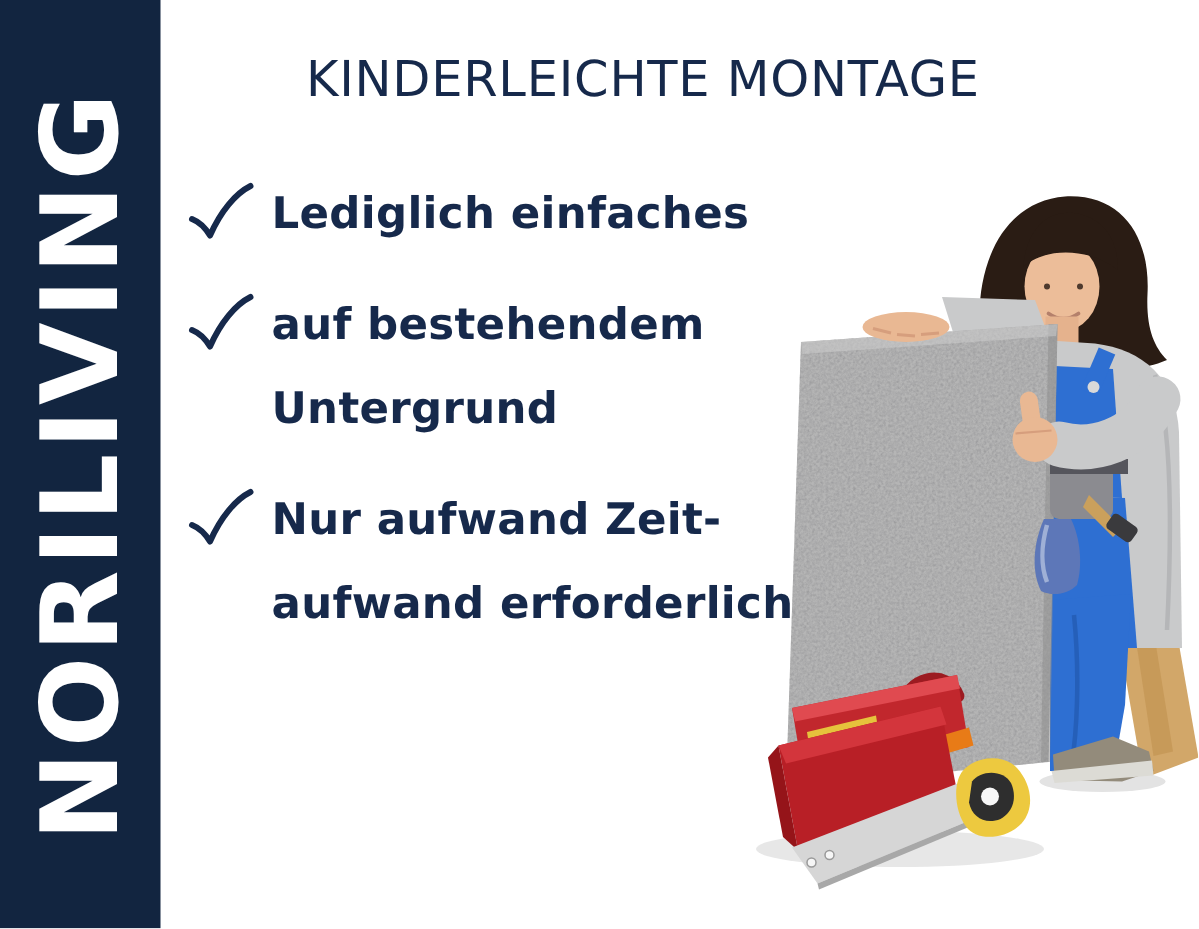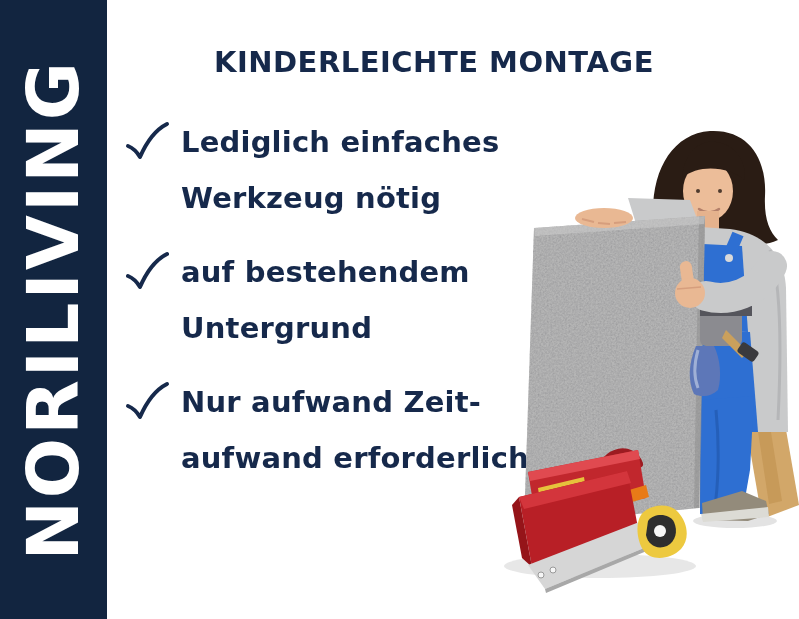--- a/index.html
+++ b/index.html
@@ -24,23 +24,23 @@
     font-size:71px;
     font-weight:bold;
     letter-spacing:3px;
     line-height:1;
     white-space:nowrap;
     user-select:none;
   }
   
   .title{
     position:absolute;left:200px;top:30px;width:470px;
-    margin:14px;
-    font-size:29px;line-height:37px;
-    font-weight:bold;letter-spacing:0.5px;
+    margin:4px;
+    font-size:33px;line-height:37px;
+    font-weight:normal;letter-spacing:0.5px;
     color:var(--text-navy,#16294b);
     white-space:nowrap;
   }
   
   .benefits{
     position:absolute;left:124px;top:114px;width:400px;
     list-style:none;margin:0;padding:0;
   }
   .benefit{
     display:flex;align-items:flex-start;gap:11px;
@@ -71,21 +71,20 @@
 
   <h1 class="title">KINDERLEICHTE MONTAGE</h1>
 
   <ul class="benefits">
     <li class="benefit">
       <svg class="check" width="46" height="42" viewBox="0 0 46 42">
         <path d="M4 25 C9 27 13 31 16 36 C23 20 33 8 43 3" fill="none" stroke="var(--text-navy,#16294b)" stroke-width="4" stroke-linecap="round" stroke-linejoin="round"></path>
       </svg>
       <span class="benefit-text">
         <span class="line">Lediglich einfaches</span>
-        <span class="line">Werkzeug nötig</span>
       </span>
     </li>
     <li class="benefit">
       <svg class="check" width="46" height="42" viewBox="0 0 46 42">
         <path d="M4 25 C9 27 13 31 16 36 C23 20 33 8 43 3" fill="none" stroke="var(--text-navy,#16294b)" stroke-width="4" stroke-linecap="round" stroke-linejoin="round"></path>
       </svg>
       <span class="benefit-text">
         <span class="line">auf bestehendem</span>
         <span class="line">Untergrund</span>
       </span>

